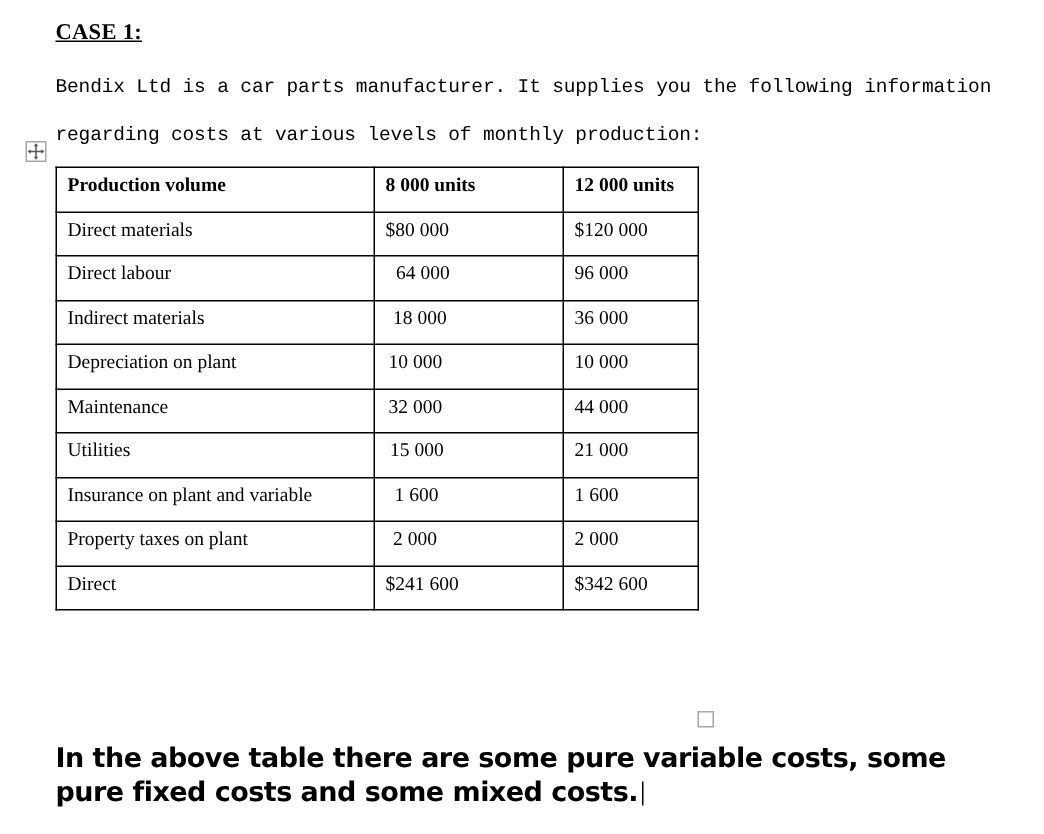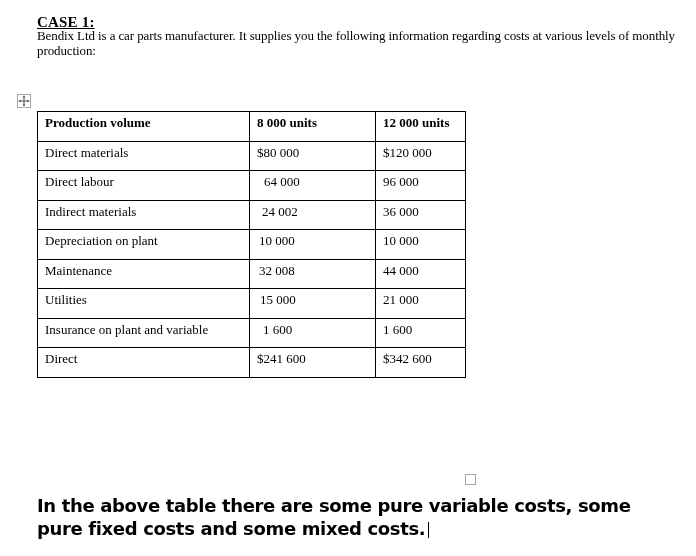--- a/index.html
+++ b/index.html
@@ -20,25 +20,25 @@
       top: 14px;
       font-family: Liberation Serif, serif;
       font-weight: bold;
       font-size: 15px;
       text-decoration: underline;
       letter-spacing: 0.2px;
     }
     .intro {
       position: absolute;
       left: 37px;
-      top: 28px;
+      top: 42px;
       width: 640px;
-      font-family: Liberation Serif, serif;
+      font-family: Liberation Mono, monospace;
       font-size: 13px;
-      line-height: 15px;
+      line-height: 32px;
       letter-spacing: -0.1px;
     }
     .move-handle {
       position: absolute;
       left: 17px;
       top: 94px;
       width: 14px;
       height: 14px;
       border: 1px solid #a6a6a6;
       box-sizing: border-box;
@@ -138,42 +138,47 @@
       <td class="c2">$80 000</td>
       <td class="c3">$120 000</td>
     </tr>
     <tr>
       <td class="c1">Direct labour</td>
       <td class="c2" style="padding-left:14px">64 000</td>
       <td class="c3">96 000</td>
     </tr>
     <tr>
       <td class="c1">Indirect materials</td>
-      <td class="c2" style="padding-left:12px">24 002</td>
+      <td class="c2" style="padding-left:12px">18 000</td>
       <td class="c3">36 000</td>
     </tr>
     <tr>
       <td class="c1">Depreciation on plant</td>
       <td class="c2" style="padding-left:9px">10 000</td>
       <td class="c3">10 000</td>
     </tr>
     <tr>
       <td class="c1">Maintenance</td>
-      <td class="c2" style="padding-left:9px">32 008</td>
+      <td class="c2" style="padding-left:9px">32 000</td>
       <td class="c3">44 000</td>
     </tr>
     <tr>
       <td class="c1">Utilities</td>
       <td class="c2" style="padding-left:10px">15 000</td>
       <td class="c3">21 000</td>
     </tr>
     <tr>
       <td class="c1">Insurance on plant and variable</td>
       <td class="c2" style="padding-left:13px">1 600</td>
       <td class="c3">1 600</td>
+    </tr>
+    <tr>
+      <td class="c1">Property taxes on plant</td>
+      <td class="c2" style="padding-left:12px">2 000</td>
+      <td class="c3">2 000</td>
     </tr>
     <tr>
       <td class="c1">Direct</td>
       <td class="c2">$241 600</td>
       <td class="c3">$342 600</td>
     </tr>
   </tbody>
 </table>
 
 <div class="resize-handle">

